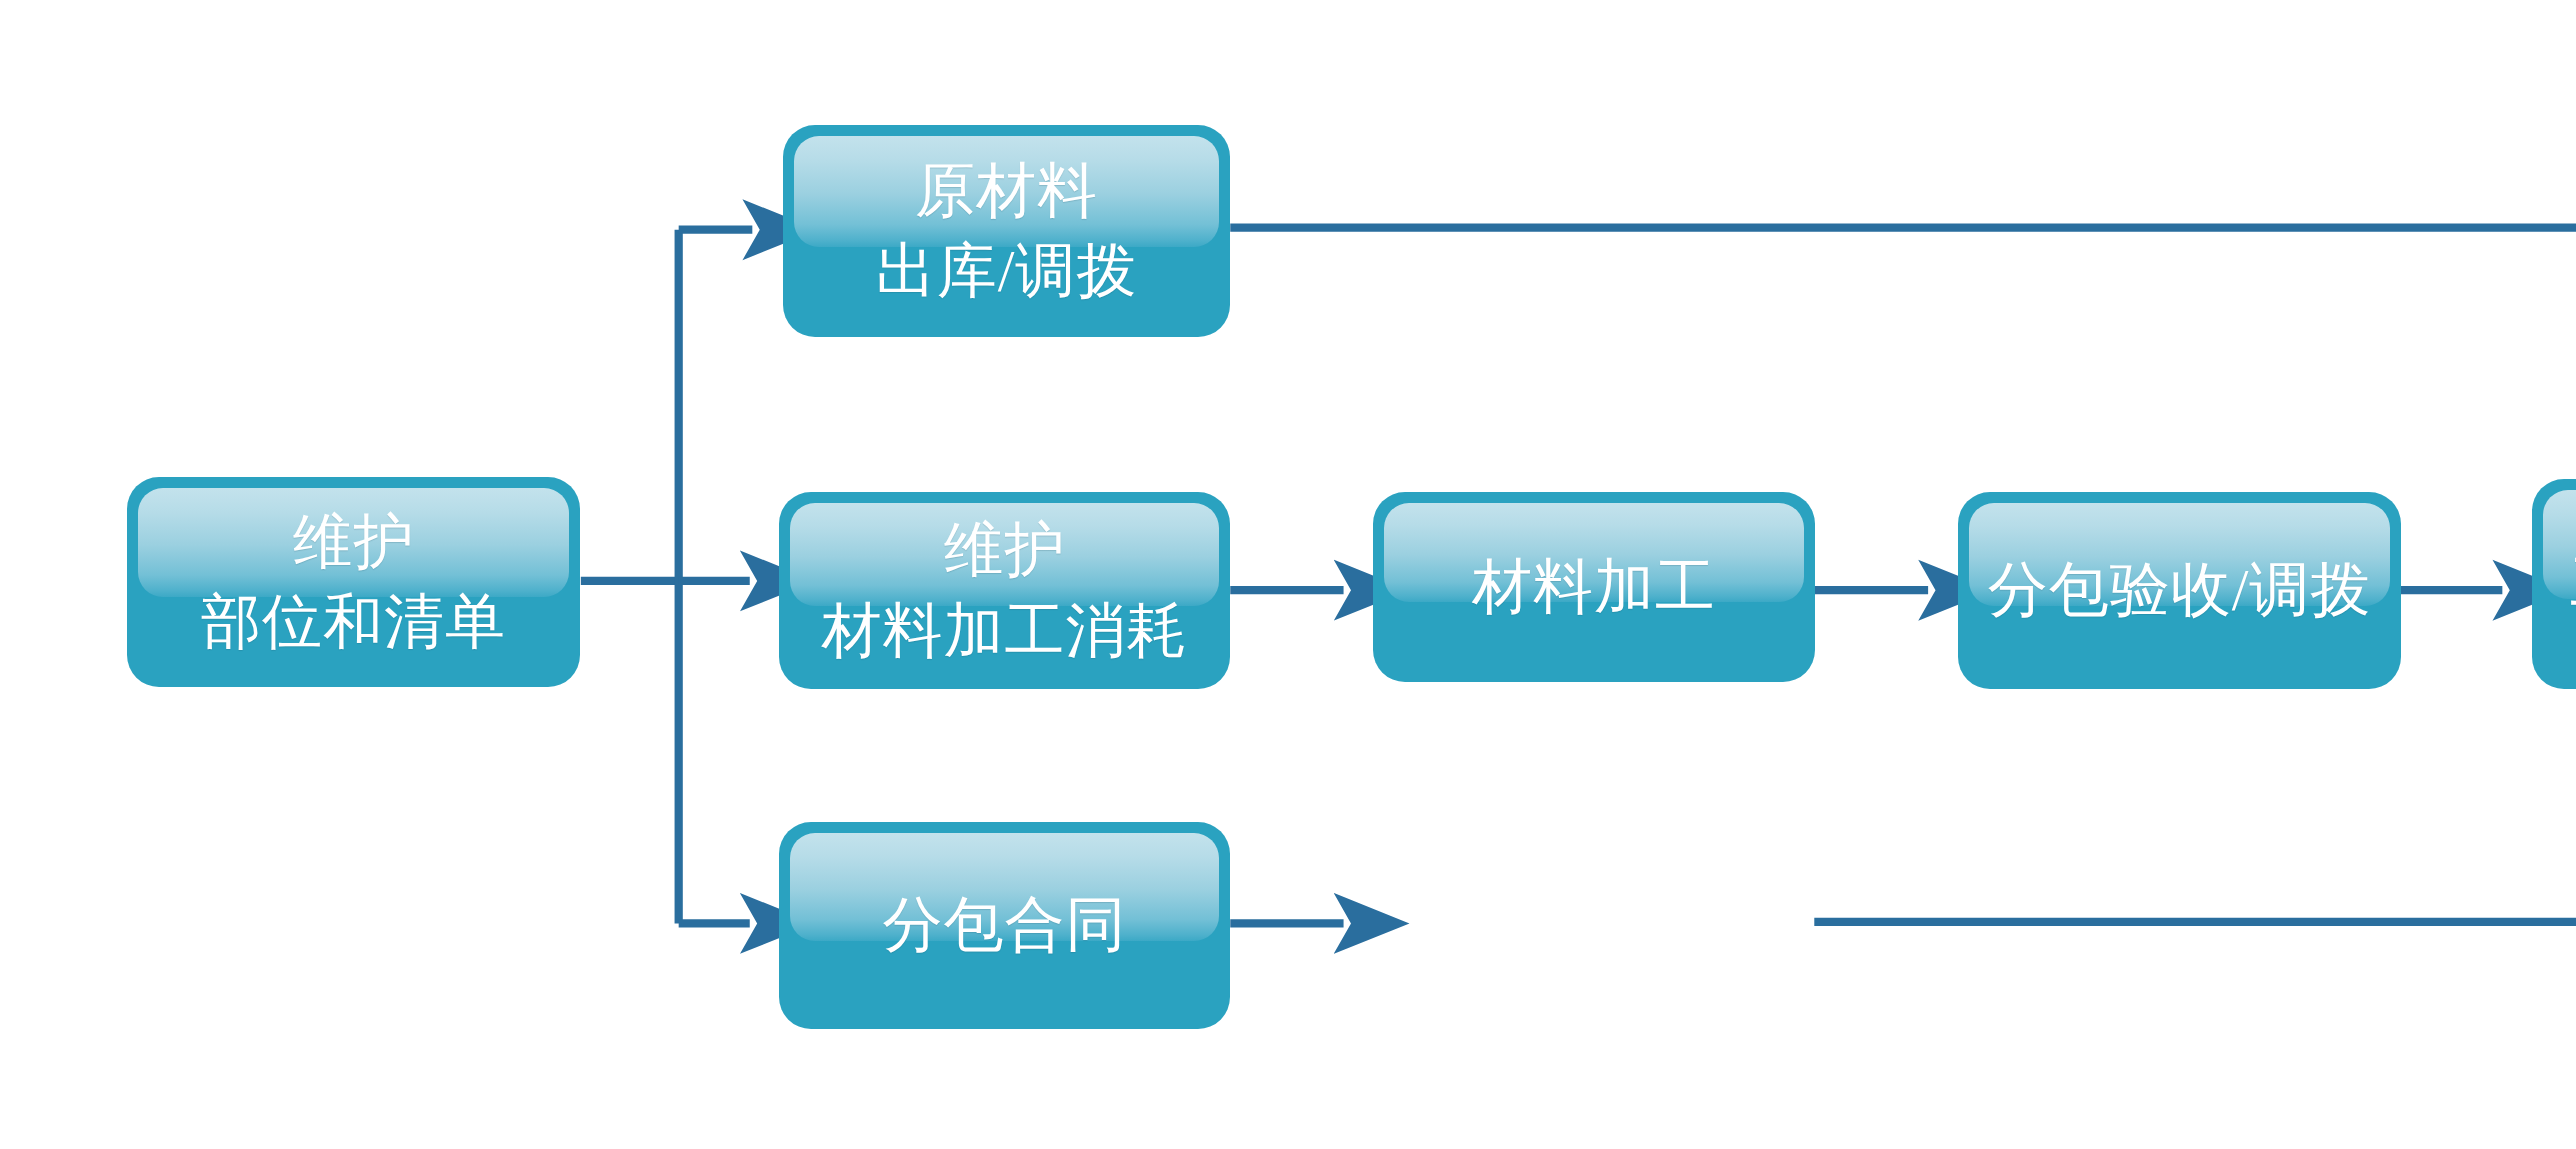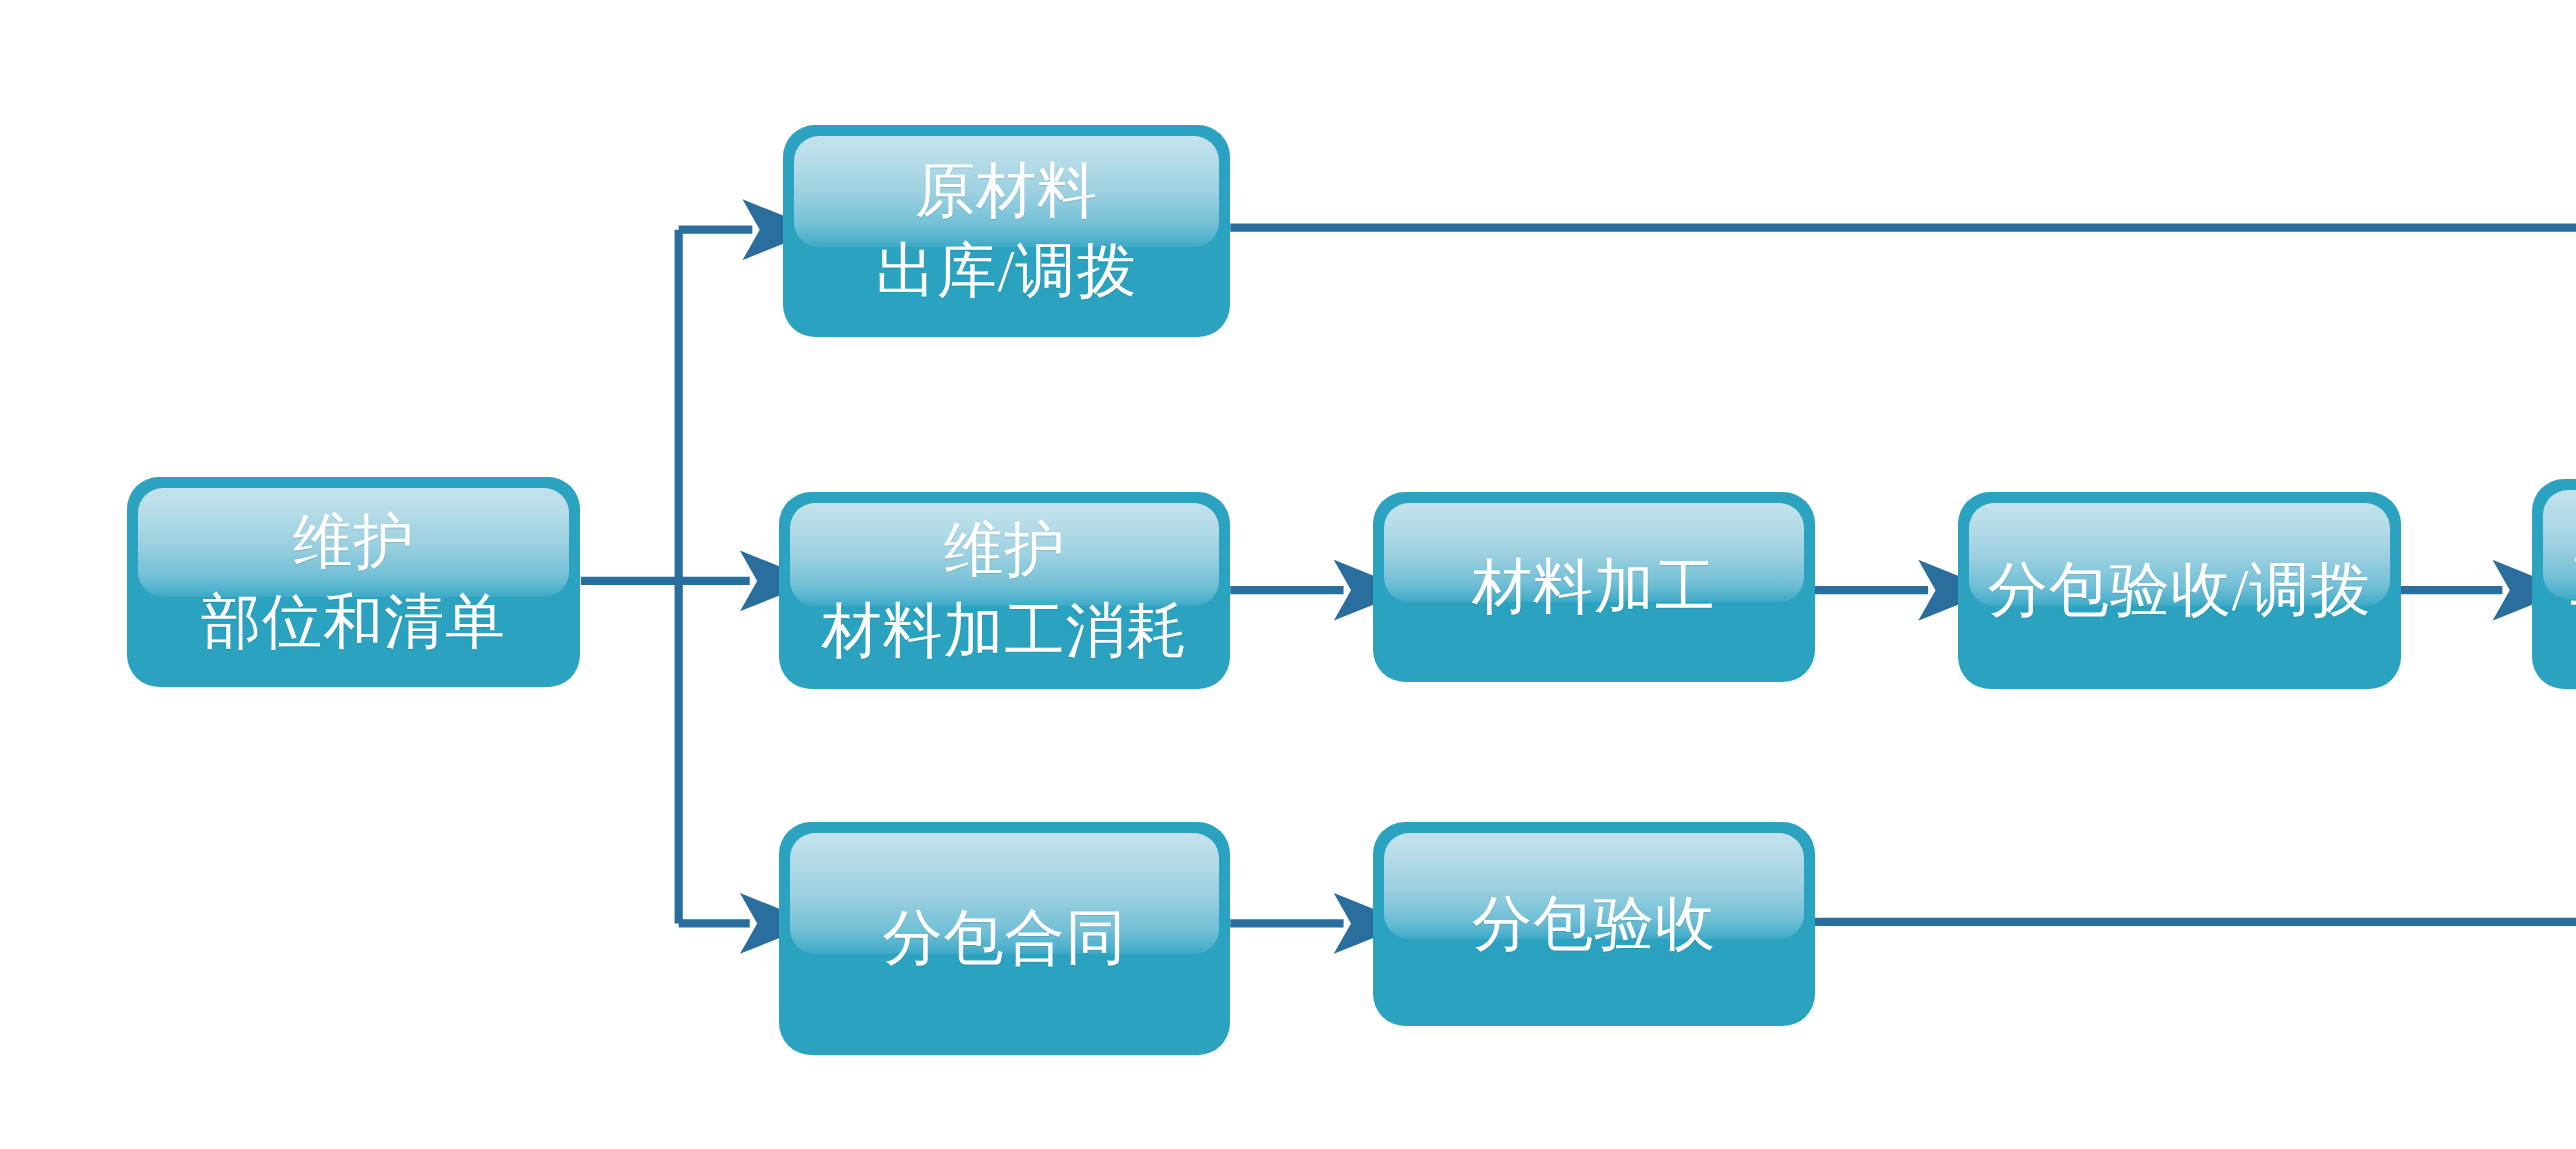--- a/index.html
+++ b/index.html
@@ -129,24 +129,20 @@
   <div class="node" style="left:1958px; top:492px; width:443px; height:197px;">
     <div class="gloss"></div>
     <div class="label">分包验收/调拨</div>
   </div>
 
   <div class="node" style="left:2532px; top:479px; width:442px; height:210px;">
     <div class="gloss"></div>
     <div class="label">工程进度分析</div>
   </div>
 
-  <div class="node" style="left:779px; top:822px; width:451px; height:233px;text-decoration:underline;">
+  <div class="node" style="left:779px; top:822px; width:451px; height:207px;text-decoration:underline;">
     <div class="gloss"></div>
     <div class="label">分包合同</div>
   </div>
 
-  <div class="node" style="left:1373px; top:822px; width:442px; height:204px;">
-    <div class="gloss"></div>
-    <div class="label">分包验收</div>
-  </div>
 
 </div>
 
 
 </body></html>

